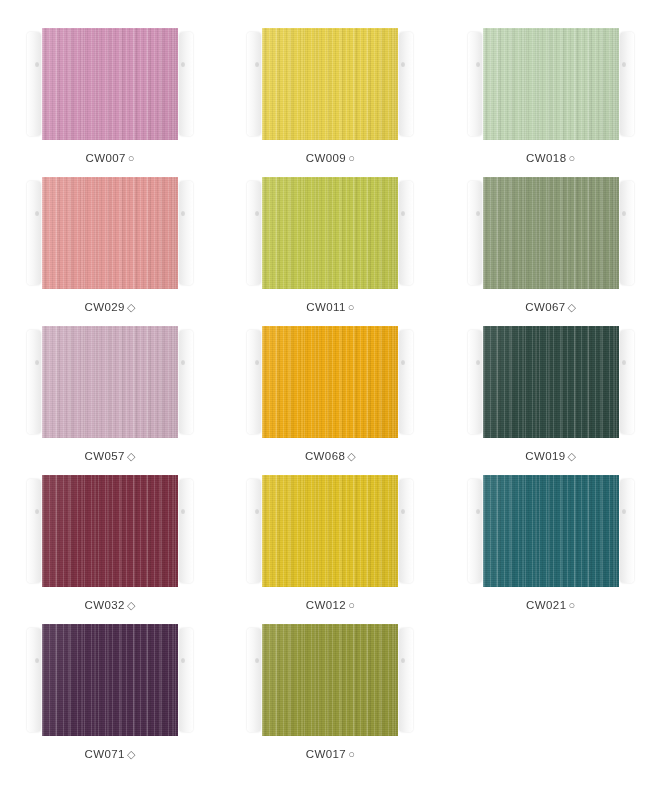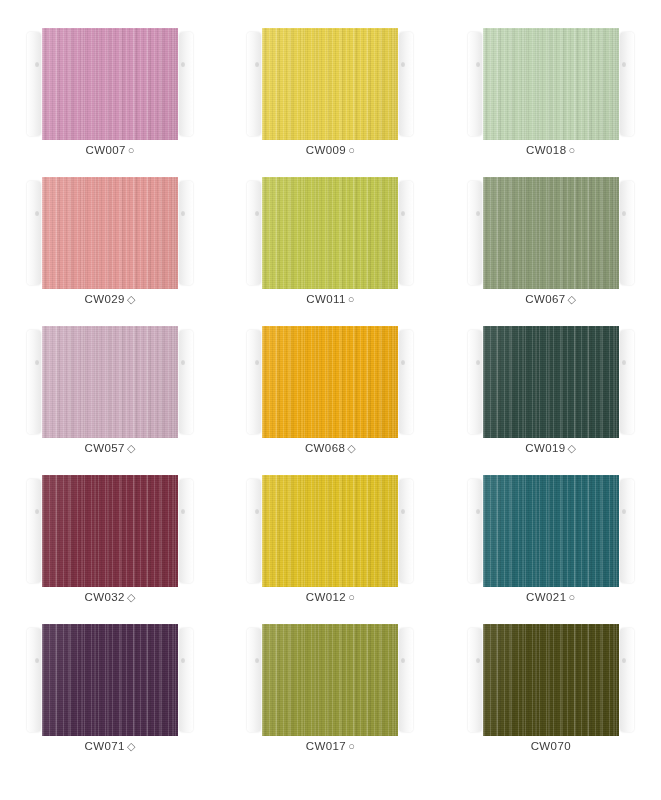--- a/index.html
+++ b/index.html
@@ -116,21 +116,21 @@
     inset: 0;
     background: linear-gradient(100deg,
       rgba(255,255,255,0.10) 0%,
       rgba(255,255,255,0.00) 30%,
       rgba(0,0,0,0.00) 70%,
       rgba(0,0,0,0.045) 100%);
   }
 
   
   .swatch-label {
-    margin-top: 4px;
+    margin-top: 12px;
     font-size: 11.5px;
     color: #3b3b3b;
     letter-spacing: 0.4px;
     white-space: nowrap;
     display: flex;
     align-items: center;
     justify-content: flex-start;
   }
   .label-code { }
   .label-symbol {
@@ -361,28 +361,13 @@
           <div class="threads"></div>
           <div class="weave"></div>
           <div class="sheen"></div>
         </div>
       </div>
       <div class="swatch-label">
         <span class="label-code">CW017</span>
         <span class="label-symbol sym-circle">○</span>
       </div>
     </div>
-    <div class="swatch-cell">
-      <div class="card-holder">
-        <div class="holder-tab left"></div>
-        <div class="holder-tab right"></div>
-        <div class="fabric">
-          <div class="base" style="background: rgb(75, 74, 22);"></div>
-          <div class="threads"></div>
-          <div class="weave"></div>
-          <div class="sheen"></div>
-        </div>
-      </div>
-      <div class="swatch-label">
-        <span class="label-code">CW070</span>
-      </div>
-    </div>
   </div>
 
 </body></html>

